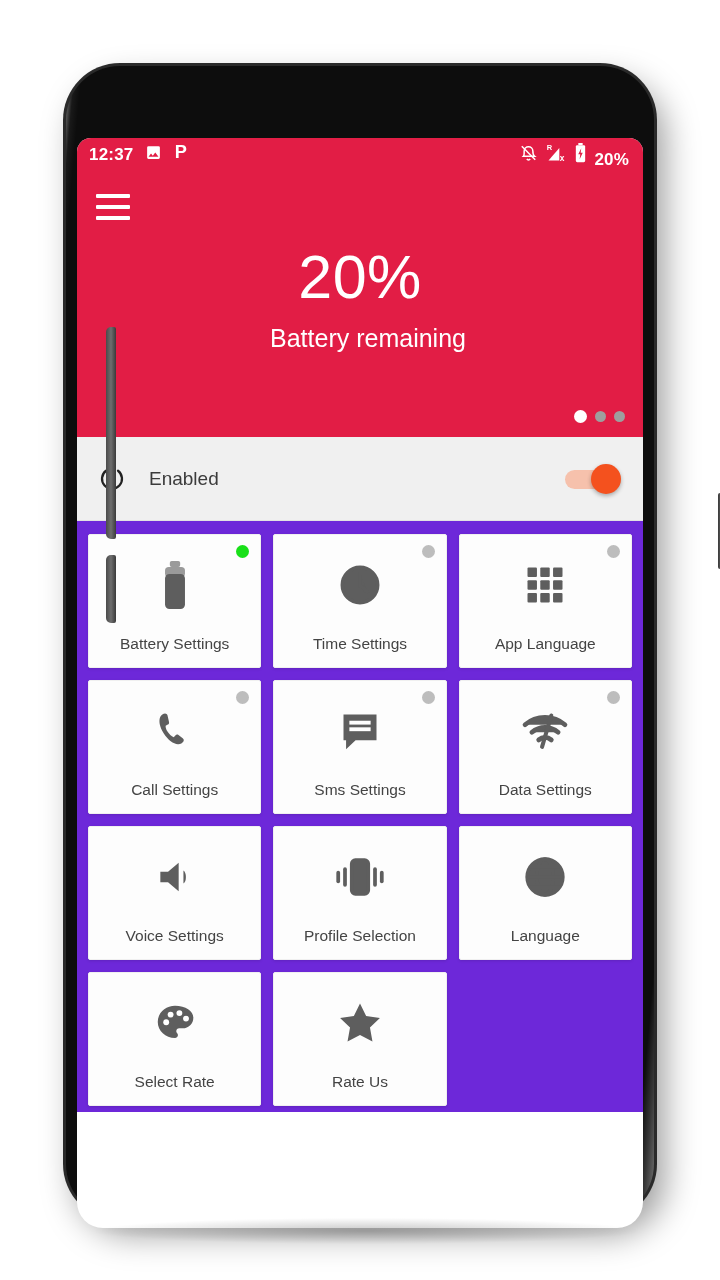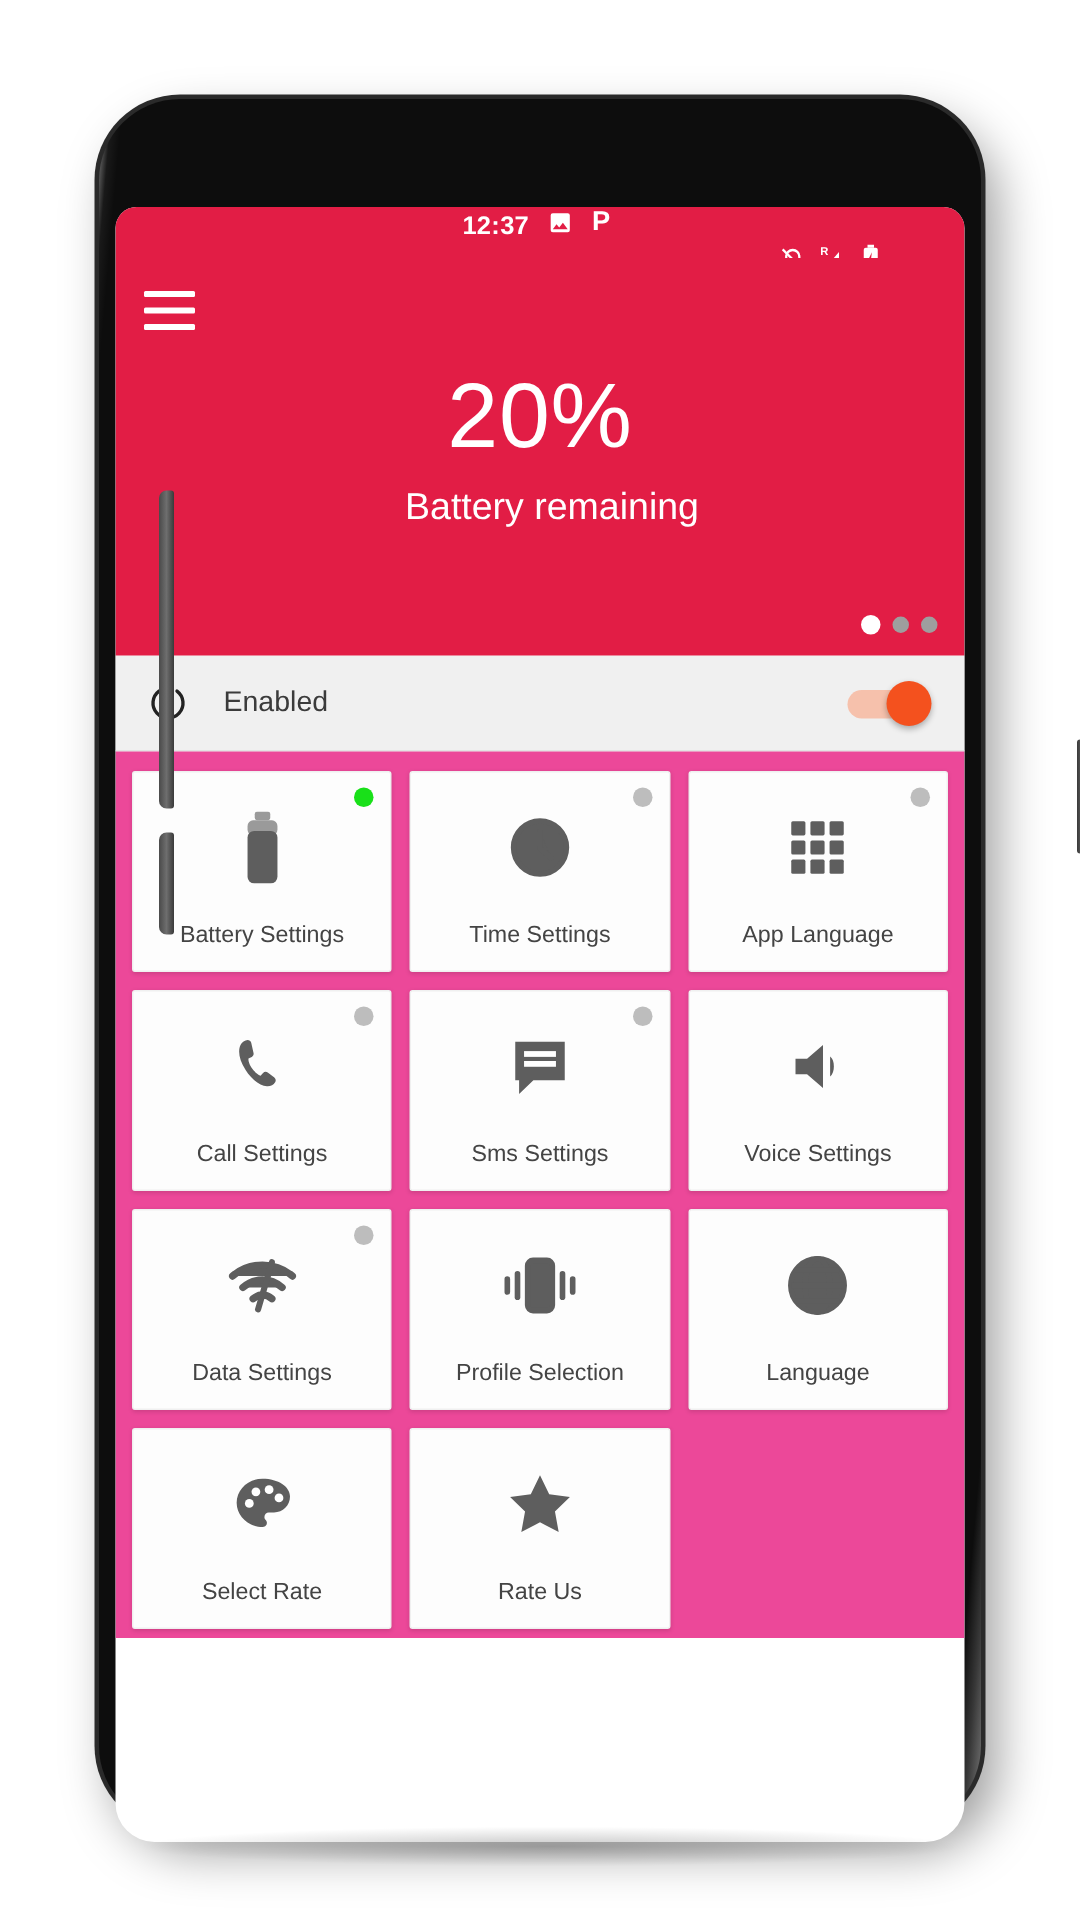--- a/index.html
+++ b/index.html
@@ -67,21 +67,21 @@
   #iris-camera{ left:508px; top:89px; width:28px; height:28px;
      background:radial-gradient(circle at 40% 36%, #2c4f86 0%, #0f1d38 60%, #05080f 100%);
      box-shadow: inset 0 0 0 2px #232323; }
   #iris-camera-glint{ position:absolute; left:516px; top:94px; width:6px; height:10px;
      border-radius:3px; background:rgba(230,235,255,.8); filter:blur(.4px); }
 
   
   #status-bar{
     height:34px; background:#E21D45; color:#fff;
     display:flex; align-items:center; padding:0 14px 0 12px;
-    font-size:17px; font-weight:bold; letter-spacing:.2px;flex-direction:column;
+    font-size:17px; font-weight:bold; letter-spacing:.2px;
   }
   #status-left{ display:flex; align-items:center; gap:11px; }
   #status-right{ margin-left:auto; display:flex; align-items:flex-end; gap:7px; }
   #status-clock{ font-size:17px; font-weight:bold; }
   .sb-ic{ display:block; }
   #status-battery-text{ font-size:17px; font-weight:bold; line-height:1; }
 
   
   #battery-hero{
     position:relative; height:265px; background:#E21D45; color:#fff;
@@ -100,34 +100,34 @@
     font-size:25px; font-weight:normal;
   }
   #page-indicator{
     position:absolute; right:18px; bottom:14px; display:flex; align-items:center; gap:8px;
   }
   #page-indicator .dot{ width:11px; height:11px; border-radius:50%; background:#9e9e9e; }
   #page-indicator .dot.active{ width:13px; height:13px; background:#ffffff; }
 
   
   #enabled-row{
-    height:64px; background:#f0f0f0; display:flex; align-items:center;
+    height:84px; background:#f0f0f0; display:flex; align-items:center;
     padding:0 22px 0 20px; border-bottom:1px solid #e2e2e2;
   }
   #power-icon{ width:30px; height:30px; flex:0 0 auto; }
   #enabled-label{ margin-left:22px; font-size:19px; color:#3b3b3b; }
   #enable-toggle{ margin-left:auto; position:relative; width:56px; height:24px; cursor:pointer; }
   #toggle-track{ position:absolute; left:0; top:3px; width:50px; height:19px;
      border-radius:10px; background:#F6C1AC; }
   #toggle-thumb{ position:absolute; right:0; top:-3px; width:30px; height:30px;
      border-radius:50%; background:#F4511E; box-shadow:0 2px 4px rgba(0,0,0,.3); }
 
   
   #tile-grid{
-    background:#ec4899; padding:7px 5px 0 5px;
+    background:#6d28d9; padding:7px 5px 0 5px;
     display:flex; flex-wrap:wrap;
   }
   .tile{
     width:calc(33.333% - 12px); margin:6px; height:134px;
     background:#fdfdfd; border:1px solid #f0f0f0; border-radius:2px;
     box-shadow:0 1px 3px rgba(0,0,0,.13);
     position:relative; display:flex; flex-direction:column;
     align-items:center; justify-content:flex-start; padding-top:24px; cursor:pointer;
   }
   .tile-status-dot{
@@ -289,40 +289,40 @@
           <svg width="44" height="44" viewBox="0 0 24 24">
             <path d="M3 3h18v14H9.6L4.4 22V17H3z" fill="#5e5e5e"></path>
             <rect x="6.2" y="6.4" width="11.6" height="2.1" fill="#fff"></rect>
             <rect x="6.2" y="10" width="11.6" height="2.1" fill="#fff"></rect>
           </svg>
         </span>
         <span class="tile-label">Sms Settings</span>
       </div>
 
       <div class="tile">
-        <span class="tile-icon">
-          <svg width="44" height="44" viewBox="0 0 24 24" fill="#5e5e5e">
-            <path d="M4 9.2h4.2L14 4.2v15.6L8.2 14.8H4z"></path>
-            <path d="M16.6 8.4c1.8 1.2 1.8 6 0 7.2z"></path>
-          </svg>
-        </span>
-        <span class="tile-label">Voice Settings</span>
-      </div>
-
-      <div class="tile">
         <span class="tile-status-dot"></span>
         <span class="tile-icon">
           <svg width="48" height="42" viewBox="0 0 26 20" fill="none" stroke="#5e5e5e" stroke-linecap="round">
             <path d="M2.2 6.6C5.2 4 8.9 2.6 13 2.6s7.8 1.4 10.8 4" stroke-width="2.6"></path>
             <path d="M5.9 10.7C7.9 9 10.4 8 13 8s5.1 1 7.1 2.7" stroke-width="2.6"></path>
             <path d="M9.6 14.8c1-.9 2.2-1.4 3.4-1.4s2.4.5 3.4 1.4" stroke-width="2.6"></path>
             <path d="M16.4 1.6 L11.4 18.6" stroke="#5e5e5e" stroke-width="2.2"></path>
           </svg>
         </span>
         <span class="tile-label">Data Settings</span>
+      </div>
+
+      <div class="tile">
+        <span class="tile-icon">
+          <svg width="44" height="44" viewBox="0 0 24 24" fill="#5e5e5e">
+            <path d="M4 9.2h4.2L14 4.2v15.6L8.2 14.8H4z"></path>
+            <path d="M16.6 8.4c1.8 1.2 1.8 6 0 7.2z"></path>
+          </svg>
+        </span>
+        <span class="tile-label">Voice Settings</span>
       </div>
 
       <div class="tile">
         <span class="tile-icon">
           <svg width="50" height="44" viewBox="0 0 28 22" fill="none" stroke="#5e5e5e">
             <rect x="9.4" y="1.6" width="9.2" height="18.8" rx="2" stroke-width="2.1"></rect>
             <line x1="5.6" y1="6.6" x2="5.6" y2="15.4" stroke-width="2.1" stroke-linecap="round"></line>
             <line x1="1.8" y1="8.6" x2="1.8" y2="13.4" stroke-width="2.1" stroke-linecap="round"></line>
             <line x1="22.4" y1="6.6" x2="22.4" y2="15.4" stroke-width="2.1" stroke-linecap="round"></line>
             <line x1="26.2" y1="8.6" x2="26.2" y2="13.4" stroke-width="2.1" stroke-linecap="round"></line>

